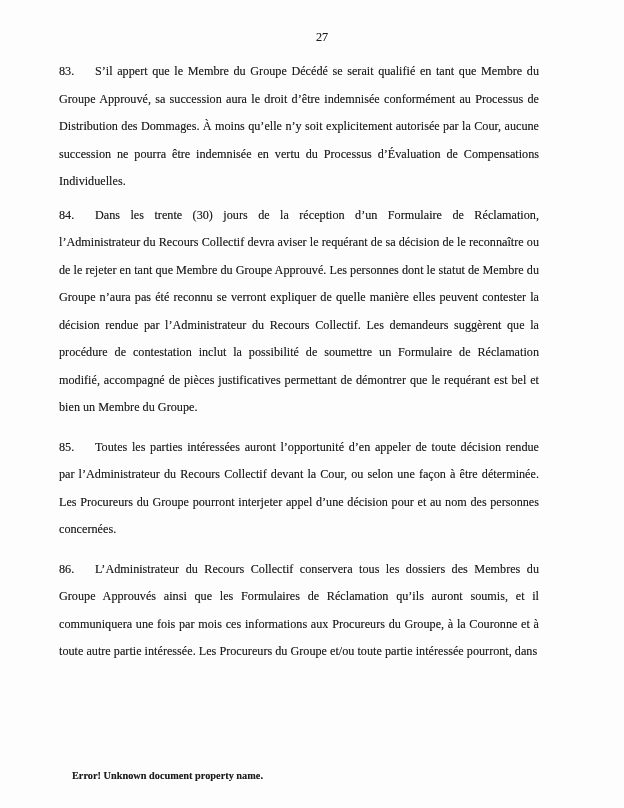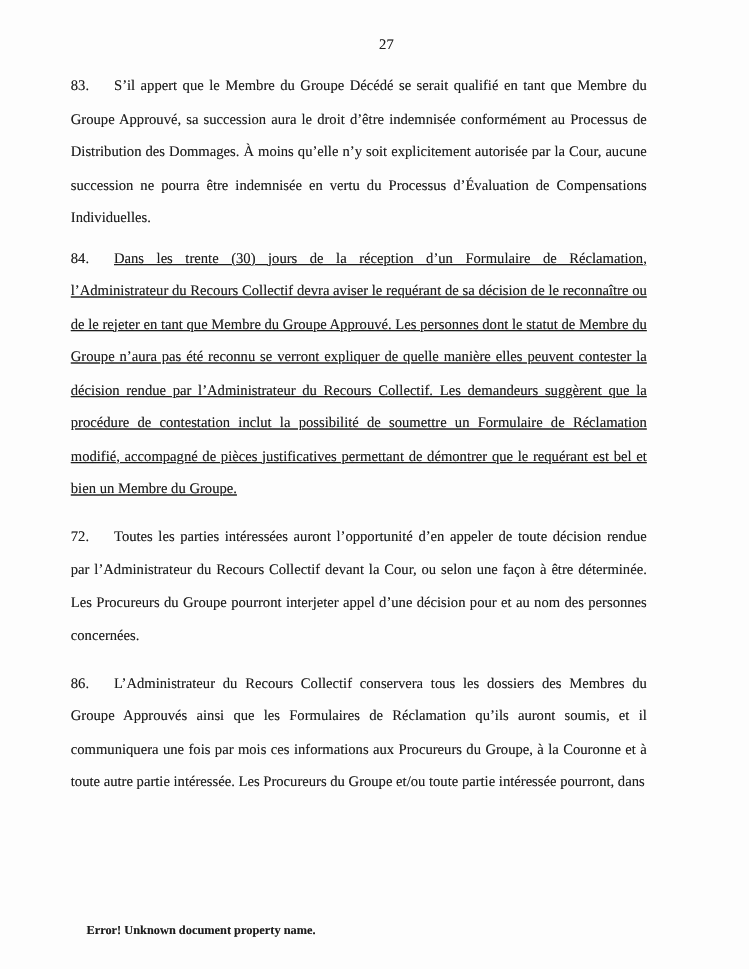--- a/index.html
+++ b/index.html
@@ -32,21 +32,21 @@
     top: 58px;
     left: 59px;
     width: 480px;
     font-size: 12.2px;
     line-height: 27.5px;
     text-align: justify;
   }
   .para {
     margin: 0;
   }
-  .para.mt6  { margin-top: 6px; text-decoration: underline;  }
+  .para.mt6  { margin-top: 6px;  }
   .para.mt12 { margin-top: 12px; }
   .pnum {
     display: inline-block;
     width: 36px;
   }
   .heading {
     margin: 25px 0 0 0;
     font-size: 12.2px;
     font-weight: bold;
     font-style: italic;
@@ -73,21 +73,21 @@
 
   <div class="page-number">27</div>
 
   <main class="doc-body">
 
     <p class="para"><span class="pnum">83.</span><span>S’il appert que le Membre du Groupe Décédé se serait qualifié en tant que Membre du Groupe Approuvé, sa succession aura le droit d’être indemnisée conformément au Processus de Distribution des Dommages. À moins qu’elle n’y soit explicitement autorisée par la Cour, aucune succession ne pourra être indemnisée en vertu du Processus d’Évaluation de Compensations Individuelles.</span></p>
 
 
     <p class="para mt6"><span class="pnum">84.</span><span>Dans les trente (30) jours de la réception d’un Formulaire de Réclamation, l’Administrateur du Recours Collectif devra aviser le requérant de sa décision de le reconnaître ou de le rejeter en tant que Membre du Groupe Approuvé. Les personnes dont le statut de Membre du Groupe n’aura pas été reconnu se verront expliquer de quelle manière elles peuvent contester la décision rendue par l’Administrateur du Recours Collectif. Les demandeurs suggèrent que la procédure de contestation inclut la possibilité de soumettre un Formulaire de Réclamation modifié, accompagné de pièces justificatives permettant de démontrer que le requérant est bel et bien un Membre du Groupe.</span></p>
 
-    <p class="para mt12"><span class="pnum">72.</span><span>Toutes les parties intéressées auront l’opportunité d’en appeler de toute décision rendue par l’Administrateur du Recours Collectif devant la Cour, ou selon une façon à être déterminée. Les Procureurs du Groupe pourront interjeter appel d’une décision pour et au nom des personnes concernées.</span></p>
+    <p class="para mt12"><span class="pnum">85.</span><span>Toutes les parties intéressées auront l’opportunité d’en appeler de toute décision rendue par l’Administrateur du Recours Collectif devant la Cour, ou selon une façon à être déterminée. Les Procureurs du Groupe pourront interjeter appel d’une décision pour et au nom des personnes concernées.</span></p>
 
     <p class="para mt12"><span class="pnum">86.</span><span>L’Administrateur du Recours Collectif conservera tous les dossiers des Membres du Groupe Approuvés ainsi que les Formulaires de Réclamation qu’ils auront soumis, et il communiquera une fois par mois ces informations aux Procureurs du Groupe, à la Couronne et à toute autre partie intéressée.  Les Procureurs du Groupe et/ou toute partie intéressée pourront, dans</span></p>
 
   </main>
 
   <div class="footer-error">Error! Unknown document property name.</div>
 
 </div>
 
 </body></html>

